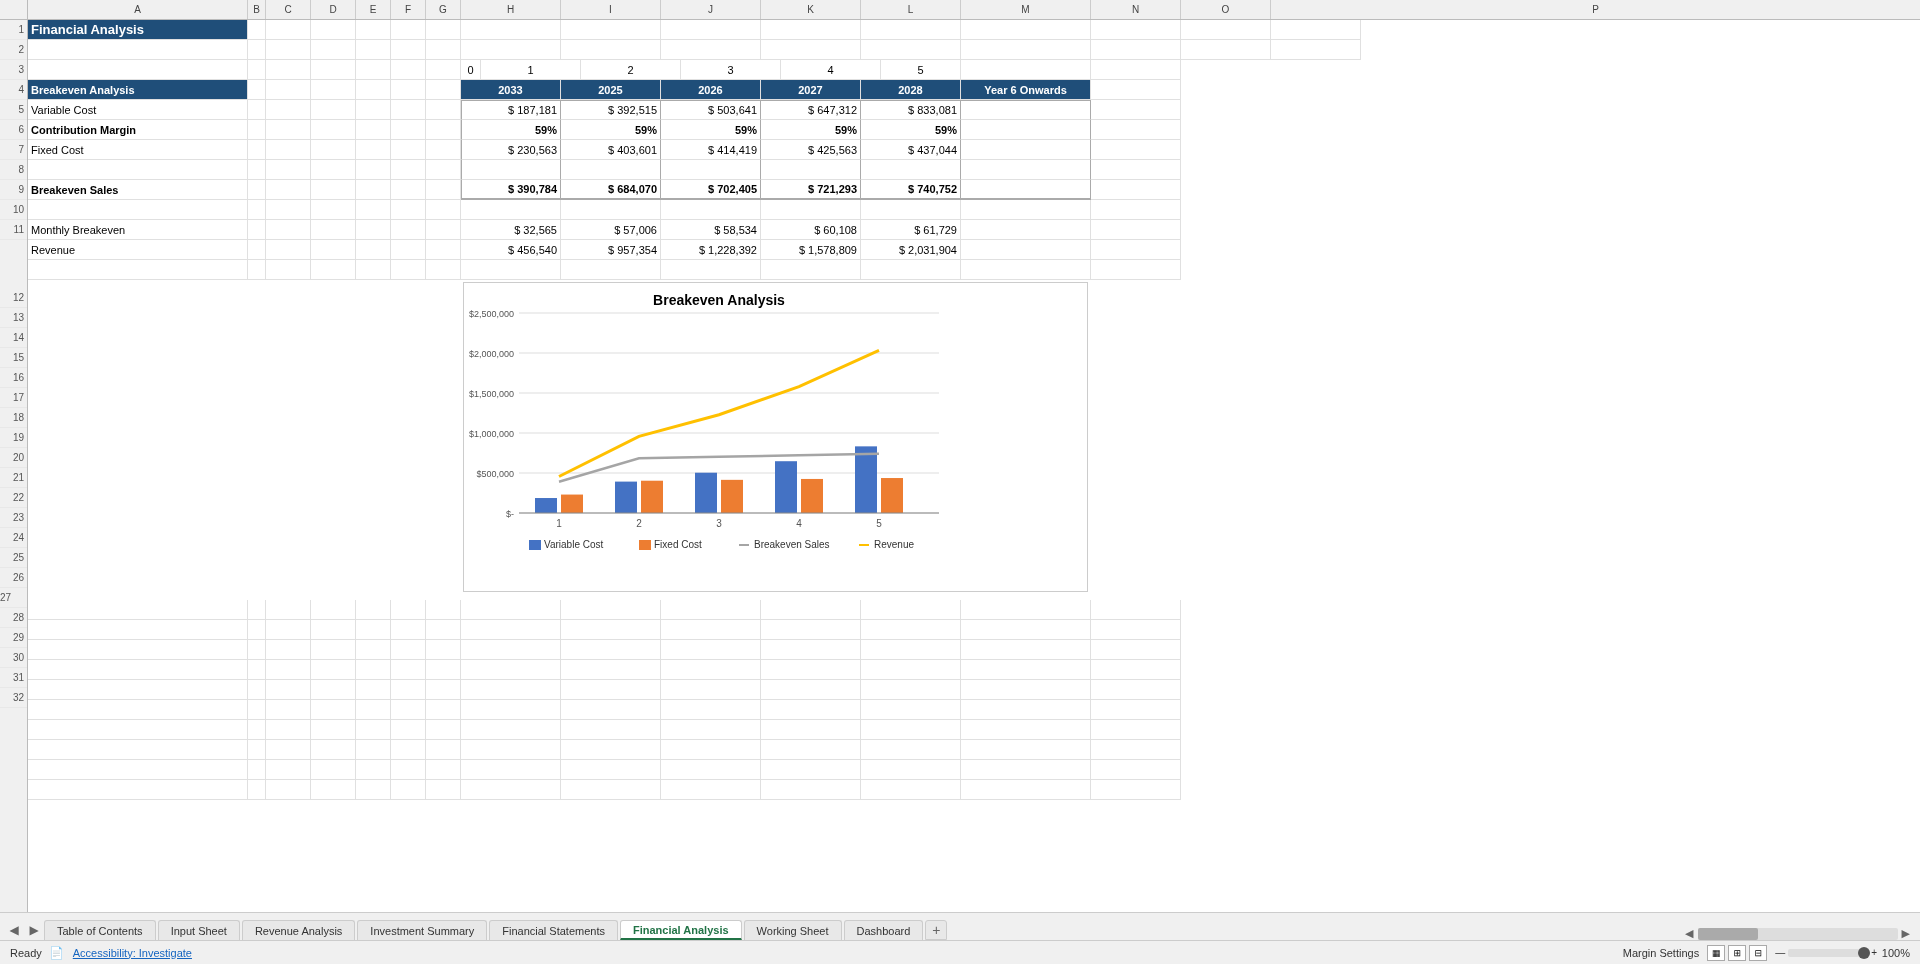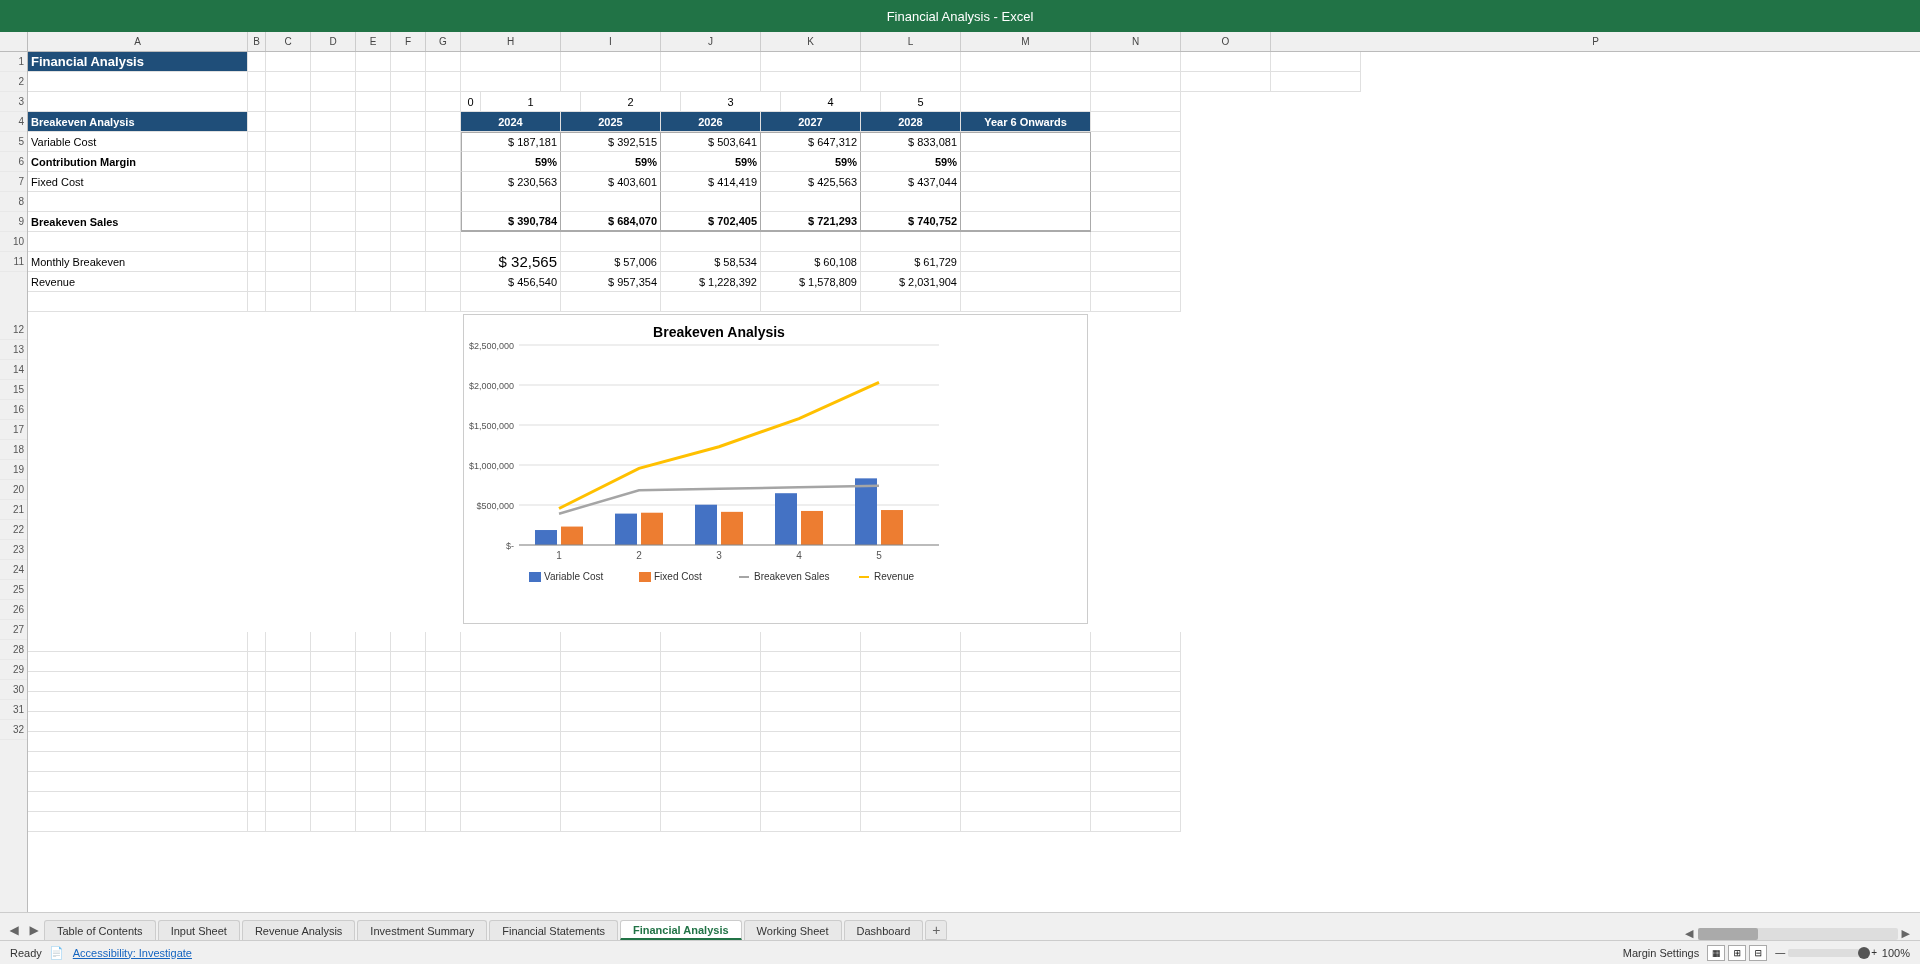--- a/index.html
+++ b/index.html
@@ -42,23 +42,20 @@
       padding: 0 3px;
       text-align: center;
     }
 
   </style>
 </head>
 <body>
 
 <div class="main-wrapper">
 
-  <div class="excel-title-bar">
-    <span>Financial Analysis - Excel</span>
-  </div>
 
 
   <div style="display:flex; flex-direction:column; flex:1; overflow:hidden;">
 
     <div style="display:flex; background:#f0f0f0; border-bottom:1px solid #bbb; height:20px; flex-shrink:0;">
       <div style="width:28px; border-right:1px solid #bbb;"></div>
 
       <div style="width:220px; text-align:center; font-size:10px; color:#444; line-height:20px; border-right:1px solid #ccc;">A</div>
       <div style="width:18px; text-align:center; font-size:10px; color:#444; line-height:20px; border-right:1px solid #ccc;">B</div>
       <div style="width:45px; text-align:center; font-size:10px; color:#444; line-height:20px; border-right:1px solid #ccc;">C</div>
@@ -100,21 +97,21 @@
             <div style="height: 20px; text-align: right; padding-right: 3px; font-size: 10px; color: rgb(85, 85, 85); line-height: 20px; border-bottom: 1px solid rgb(232, 232, 232);">17</div>
             <div style="height: 20px; text-align: right; padding-right: 3px; font-size: 10px; color: rgb(85, 85, 85); line-height: 20px; border-bottom: 1px solid rgb(232, 232, 232);">18</div>
             <div style="height: 20px; text-align: right; padding-right: 3px; font-size: 10px; color: rgb(85, 85, 85); line-height: 20px; border-bottom: 1px solid rgb(232, 232, 232);">19</div>
             <div style="height: 20px; text-align: right; padding-right: 3px; font-size: 10px; color: rgb(85, 85, 85); line-height: 20px; border-bottom: 1px solid rgb(232, 232, 232);">20</div>
             <div style="height: 20px; text-align: right; padding-right: 3px; font-size: 10px; color: rgb(85, 85, 85); line-height: 20px; border-bottom: 1px solid rgb(232, 232, 232);">21</div>
             <div style="height: 20px; text-align: right; padding-right: 3px; font-size: 10px; color: rgb(85, 85, 85); line-height: 20px; border-bottom: 1px solid rgb(232, 232, 232);">22</div>
             <div style="height: 20px; text-align: right; padding-right: 3px; font-size: 10px; color: rgb(85, 85, 85); line-height: 20px; border-bottom: 1px solid rgb(232, 232, 232);">23</div>
             <div style="height: 20px; text-align: right; padding-right: 3px; font-size: 10px; color: rgb(85, 85, 85); line-height: 20px; border-bottom: 1px solid rgb(232, 232, 232);">24</div>
             <div style="height: 20px; text-align: right; padding-right: 3px; font-size: 10px; color: rgb(85, 85, 85); line-height: 20px; border-bottom: 1px solid rgb(232, 232, 232);">25</div>
             <div style="height: 20px; text-align: right; padding-right: 3px; font-size: 10px; color: rgb(85, 85, 85); line-height: 20px; border-bottom: 1px solid rgb(232, 232, 232);">26</div>
-            <div style="height: 20px; text-align: right; padding-right: 3px; font-size: 10px; color: rgb(85, 85, 85); line-height: 20px; border-bottom: 1px solid rgb(232, 232, 232);">27</div>
+            <div style="height: 20px; text-align: right; padding-right: 16px; font-size: 10px; color: rgb(85, 85, 85); line-height: 20px; border-bottom: 1px solid rgb(232, 232, 232);">27</div>
             <div style="height: 20px; text-align: right; padding-right: 3px; font-size: 10px; color: rgb(85, 85, 85); line-height: 20px; border-bottom: 1px solid rgb(232, 232, 232);">28</div>
             <div style="height: 20px; text-align: right; padding-right: 3px; font-size: 10px; color: rgb(85, 85, 85); line-height: 20px; border-bottom: 1px solid rgb(232, 232, 232);">29</div>
             <div style="height: 20px; text-align: right; padding-right: 3px; font-size: 10px; color: rgb(85, 85, 85); line-height: 20px; border-bottom: 1px solid rgb(232, 232, 232);">30</div>
             <div style="height: 20px; text-align: right; padding-right: 3px; font-size: 10px; color: rgb(85, 85, 85); line-height: 20px; border-bottom: 1px solid rgb(232, 232, 232);">31</div>
             <div style="height: 20px; text-align: right; padding-right: 3px; font-size: 10px; color: rgb(85, 85, 85); line-height: 20px; border-bottom: 1px solid rgb(232, 232, 232);">32</div>
           </div>
       </div>
 
       <div style="flex:1; overflow:auto; position:relative;">
         <div id="cells-container" style="position:relative; min-width:1600px;">
@@ -172,21 +169,21 @@
               <div style="height: 20px; border-right: 1px solid rgb(224, 224, 224); border-bottom: 1px solid rgb(224, 224, 224); font-size: 11px; padding: 0px 3px; display: flex; align-items: center; overflow: hidden; white-space: nowrap; flex-shrink: 0; width: 90px;"></div>
             </div>
             <div style="display: flex; height: 20px;">
               <div style="height: 20px; border-right: 1px solid rgb(224, 224, 224); border-bottom: 1px solid rgb(224, 224, 224); font-size: 11px; padding: 0px 3px; display: flex; align-items: center; overflow: hidden; white-space: nowrap; flex-shrink: 0; width: 220px; font-weight: bold; background: rgb(31, 78, 121); color: white;">Breakeven Analysis</div>
               <div style="height: 20px; border-right: 1px solid rgb(224, 224, 224); border-bottom: 1px solid rgb(224, 224, 224); font-size: 11px; padding: 0px 3px; display: flex; align-items: center; overflow: hidden; white-space: nowrap; flex-shrink: 0; width: 18px;"></div>
               <div style="height: 20px; border-right: 1px solid rgb(224, 224, 224); border-bottom: 1px solid rgb(224, 224, 224); font-size: 11px; padding: 0px 3px; display: flex; align-items: center; overflow: hidden; white-space: nowrap; flex-shrink: 0; width: 45px;"></div>
               <div style="height: 20px; border-right: 1px solid rgb(224, 224, 224); border-bottom: 1px solid rgb(224, 224, 224); font-size: 11px; padding: 0px 3px; display: flex; align-items: center; overflow: hidden; white-space: nowrap; flex-shrink: 0; width: 45px;"></div>
               <div style="height: 20px; border-right: 1px solid rgb(224, 224, 224); border-bottom: 1px solid rgb(224, 224, 224); font-size: 11px; padding: 0px 3px; display: flex; align-items: center; overflow: hidden; white-space: nowrap; flex-shrink: 0; width: 35px;"></div>
               <div style="height: 20px; border-right: 1px solid rgb(224, 224, 224); border-bottom: 1px solid rgb(224, 224, 224); font-size: 11px; padding: 0px 3px; display: flex; align-items: center; overflow: hidden; white-space: nowrap; flex-shrink: 0; width: 35px;"></div>
               <div style="height: 20px; border-right: 1px solid rgb(224, 224, 224); border-bottom: 1px solid rgb(224, 224, 224); font-size: 11px; padding: 0px 3px; display: flex; align-items: center; overflow: hidden; white-space: nowrap; flex-shrink: 0; width: 35px;"></div>
-              <div style="height: 20px; border-right: 1px solid rgb(224, 224, 224); border-bottom: 1px solid rgb(224, 224, 224); font-size: 11px; padding: 0px 3px; display: flex; align-items: center; overflow: hidden; white-space: nowrap; flex-shrink: 0; width: 100px; justify-content: center; font-weight: bold; background: rgb(31, 78, 121); color: white;">2024</div>
+              <div style="height: 20px; border-right: 1px solid rgb(224, 224, 224); border-bottom: 1px solid rgb(224, 224, 224); font-size: 11px; padding: 0px 3px; display: flex; align-items: center; overflow: hidden; white-space: nowrap; flex-shrink: 0; width: 100px; justify-content: center; font-weight: bold; background: rgb(31, 78, 121); color: white;">2033</div>
               <div style="height: 20px; border-right: 1px solid rgb(224, 224, 224); border-bottom: 1px solid rgb(224, 224, 224); font-size: 11px; padding: 0px 3px; display: flex; align-items: center; overflow: hidden; white-space: nowrap; flex-shrink: 0; width: 100px; justify-content: center; font-weight: bold; background: rgb(31, 78, 121); color: white;">2025</div>
               <div style="height: 20px; border-right: 1px solid rgb(224, 224, 224); border-bottom: 1px solid rgb(224, 224, 224); font-size: 11px; padding: 0px 3px; display: flex; align-items: center; overflow: hidden; white-space: nowrap; flex-shrink: 0; width: 100px; justify-content: center; font-weight: bold; background: rgb(31, 78, 121); color: white;">2026</div>
               <div style="height: 20px; border-right: 1px solid rgb(224, 224, 224); border-bottom: 1px solid rgb(224, 224, 224); font-size: 11px; padding: 0px 3px; display: flex; align-items: center; overflow: hidden; white-space: nowrap; flex-shrink: 0; width: 100px; justify-content: center; font-weight: bold; background: rgb(31, 78, 121); color: white;">2027</div>
               <div style="height: 20px; border-right: 1px solid rgb(224, 224, 224); border-bottom: 1px solid rgb(224, 224, 224); font-size: 11px; padding: 0px 3px; display: flex; align-items: center; overflow: hidden; white-space: nowrap; flex-shrink: 0; width: 100px; justify-content: center; font-weight: bold; background: rgb(31, 78, 121); color: white;">2028</div>
               <div style="height: 20px; border-right: 1px solid rgb(224, 224, 224); border-bottom: 1px solid rgb(224, 224, 224); font-size: 11px; padding: 0px 3px; display: flex; align-items: center; overflow: hidden; white-space: nowrap; flex-shrink: 0; width: 130px; justify-content: center; font-weight: bold; background: rgb(31, 78, 121); color: white;">Year 6 Onwards</div>
               <div style="height: 20px; border-right: 1px solid rgb(224, 224, 224); border-bottom: 1px solid rgb(224, 224, 224); font-size: 11px; padding: 0px 3px; display: flex; align-items: center; overflow: hidden; white-space: nowrap; flex-shrink: 0; width: 90px;"></div>
             </div>
             <div style="display: flex; height: 20px;">
               <div style="height: 20px; border-right: 1px solid rgb(224, 224, 224); border-bottom: 1px solid rgb(224, 224, 224); font-size: 11px; padding: 0px 3px; display: flex; align-items: center; overflow: hidden; white-space: nowrap; flex-shrink: 0; width: 220px;">Variable Cost</div>
               <div style="height: 20px; border-right: 1px solid rgb(224, 224, 224); border-bottom: 1px solid rgb(224, 224, 224); font-size: 11px; padding: 0px 3px; display: flex; align-items: center; overflow: hidden; white-space: nowrap; flex-shrink: 0; width: 18px;"></div>
@@ -284,21 +281,21 @@
               <div style="height: 20px; border-right: 1px solid rgb(224, 224, 224); border-bottom: 1px solid rgb(224, 224, 224); font-size: 11px; padding: 0px 3px; display: flex; align-items: center; overflow: hidden; white-space: nowrap; flex-shrink: 0; width: 90px;"></div>
             </div>
             <div style="display: flex; height: 20px;">
               <div style="height: 20px; border-right: 1px solid rgb(224, 224, 224); border-bottom: 1px solid rgb(224, 224, 224); font-size: 11px; padding: 0px 3px; display: flex; align-items: center; overflow: hidden; white-space: nowrap; flex-shrink: 0; width: 220px;">Monthly Breakeven</div>
               <div style="height: 20px; border-right: 1px solid rgb(224, 224, 224); border-bottom: 1px solid rgb(224, 224, 224); font-size: 11px; padding: 0px 3px; display: flex; align-items: center; overflow: hidden; white-space: nowrap; flex-shrink: 0; width: 18px;"></div>
               <div style="height: 20px; border-right: 1px solid rgb(224, 224, 224); border-bottom: 1px solid rgb(224, 224, 224); font-size: 11px; padding: 0px 3px; display: flex; align-items: center; overflow: hidden; white-space: nowrap; flex-shrink: 0; width: 45px;"></div>
               <div style="height: 20px; border-right: 1px solid rgb(224, 224, 224); border-bottom: 1px solid rgb(224, 224, 224); font-size: 11px; padding: 0px 3px; display: flex; align-items: center; overflow: hidden; white-space: nowrap; flex-shrink: 0; width: 45px;"></div>
               <div style="height: 20px; border-right: 1px solid rgb(224, 224, 224); border-bottom: 1px solid rgb(224, 224, 224); font-size: 11px; padding: 0px 3px; display: flex; align-items: center; overflow: hidden; white-space: nowrap; flex-shrink: 0; width: 35px;"></div>
               <div style="height: 20px; border-right: 1px solid rgb(224, 224, 224); border-bottom: 1px solid rgb(224, 224, 224); font-size: 11px; padding: 0px 3px; display: flex; align-items: center; overflow: hidden; white-space: nowrap; flex-shrink: 0; width: 35px;"></div>
               <div style="height: 20px; border-right: 1px solid rgb(224, 224, 224); border-bottom: 1px solid rgb(224, 224, 224); font-size: 11px; padding: 0px 3px; display: flex; align-items: center; overflow: hidden; white-space: nowrap; flex-shrink: 0; width: 35px;"></div>
-              <div style="height: 20px; border-right: 1px solid rgb(224, 224, 224); border-bottom: 1px solid rgb(224, 224, 224); font-size: 15px; padding: 0px 3px; display: flex; align-items: center; overflow: hidden; white-space: nowrap; flex-shrink: 0; width: 100px; justify-content: flex-end;">$ 32,565</div>
+              <div style="height: 20px; border-right: 1px solid rgb(224, 224, 224); border-bottom: 1px solid rgb(224, 224, 224); font-size: 11px; padding: 0px 3px; display: flex; align-items: center; overflow: hidden; white-space: nowrap; flex-shrink: 0; width: 100px; justify-content: flex-end;">$ 32,565</div>
               <div style="height: 20px; border-right: 1px solid rgb(224, 224, 224); border-bottom: 1px solid rgb(224, 224, 224); font-size: 11px; padding: 0px 3px; display: flex; align-items: center; overflow: hidden; white-space: nowrap; flex-shrink: 0; width: 100px; justify-content: flex-end;">$ 57,006</div>
               <div style="height: 20px; border-right: 1px solid rgb(224, 224, 224); border-bottom: 1px solid rgb(224, 224, 224); font-size: 11px; padding: 0px 3px; display: flex; align-items: center; overflow: hidden; white-space: nowrap; flex-shrink: 0; width: 100px; justify-content: flex-end;">$ 58,534</div>
               <div style="height: 20px; border-right: 1px solid rgb(224, 224, 224); border-bottom: 1px solid rgb(224, 224, 224); font-size: 11px; padding: 0px 3px; display: flex; align-items: center; overflow: hidden; white-space: nowrap; flex-shrink: 0; width: 100px; justify-content: flex-end;">$ 60,108</div>
               <div style="height: 20px; border-right: 1px solid rgb(224, 224, 224); border-bottom: 1px solid rgb(224, 224, 224); font-size: 11px; padding: 0px 3px; display: flex; align-items: center; overflow: hidden; white-space: nowrap; flex-shrink: 0; width: 100px; justify-content: flex-end;">$ 61,729</div>
               <div style="height: 20px; border-right: 1px solid rgb(224, 224, 224); border-bottom: 1px solid rgb(224, 224, 224); font-size: 11px; padding: 0px 3px; display: flex; align-items: center; overflow: hidden; white-space: nowrap; flex-shrink: 0; width: 130px;"></div>
               <div style="height: 20px; border-right: 1px solid rgb(224, 224, 224); border-bottom: 1px solid rgb(224, 224, 224); font-size: 11px; padding: 0px 3px; display: flex; align-items: center; overflow: hidden; white-space: nowrap; flex-shrink: 0; width: 90px;"></div>
             </div>
             <div style="display: flex; height: 20px;">
               <div style="height: 20px; border-right: 1px solid rgb(224, 224, 224); border-bottom: 1px solid rgb(224, 224, 224); font-size: 11px; padding: 0px 3px; display: flex; align-items: center; overflow: hidden; white-space: nowrap; flex-shrink: 0; width: 220px;">Revenue</div>
               <div style="height: 20px; border-right: 1px solid rgb(224, 224, 224); border-bottom: 1px solid rgb(224, 224, 224); font-size: 11px; padding: 0px 3px; display: flex; align-items: center; overflow: hidden; white-space: nowrap; flex-shrink: 0; width: 18px;"></div>

